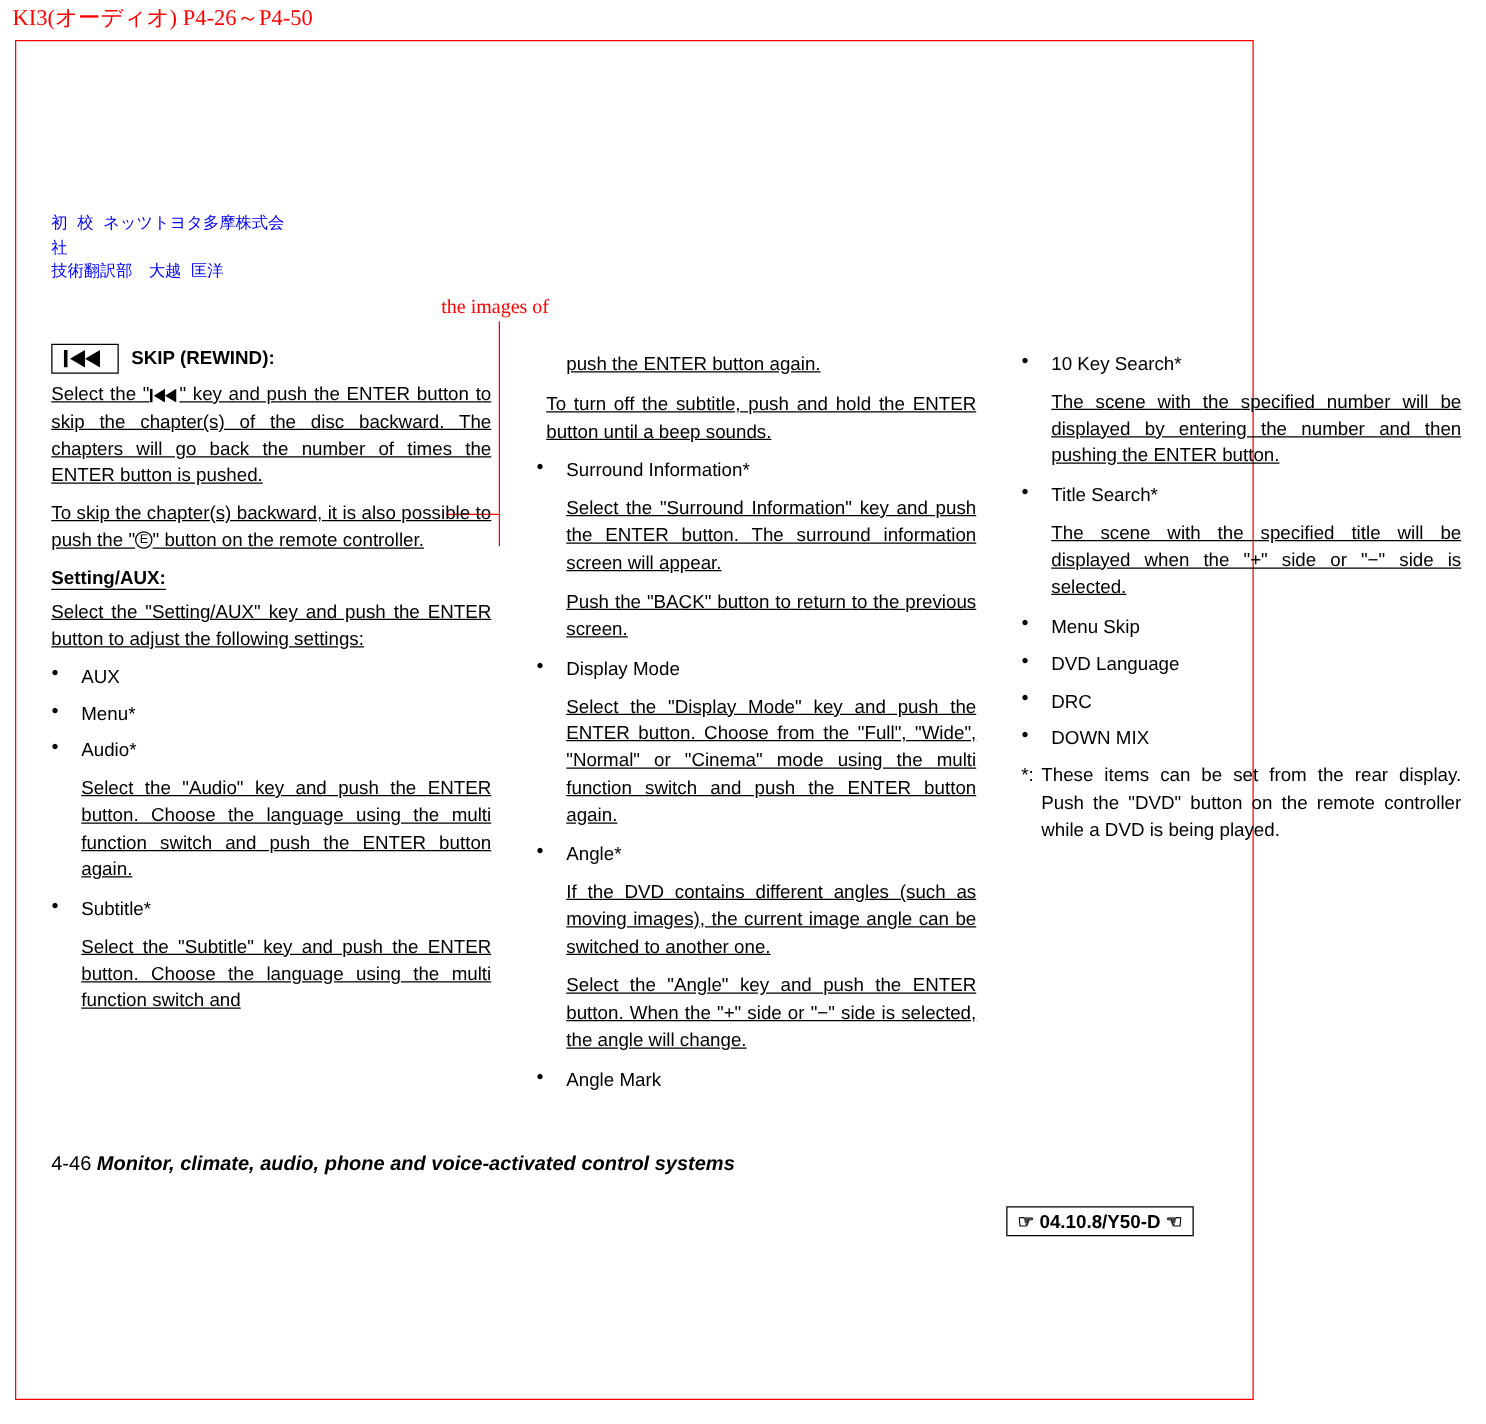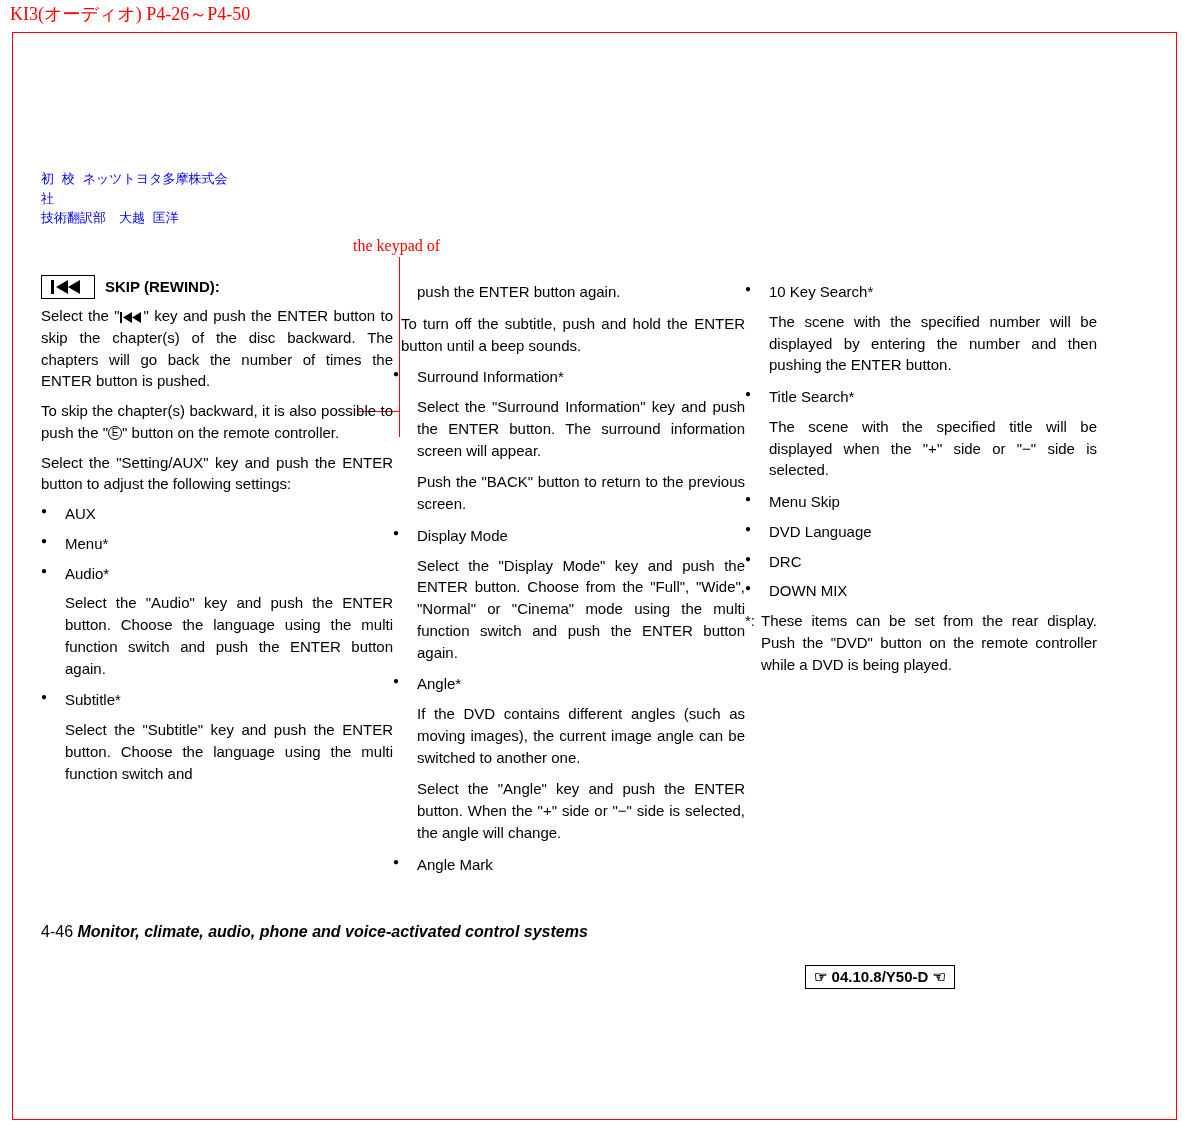--- a/index.html
+++ b/index.html
@@ -19,21 +19,21 @@
     left: 10px;
     color: #ff0000;
     font-size: 18px;
     font-family: Georgia, serif;
     text-align: right;
   }
   .page-frame {
     position: absolute;
     top: 32px;
     left: 12px;
-    width: 1165px;
+    width: 991px;
     height: 1088px;
     border: 1px solid #ff0000;
   }
   .signature-block {
     position: absolute;
     top: 136px;
     left: 28px;
     color: #0000ff;
     font-size: 13px;
     line-height: 1.5;
@@ -70,20 +70,21 @@
     width: 42px;
     height: 1px;
     background: #ff0000;
   }
   .columns {
     position: absolute;
     top: 242px;
     left: 28px;
     width: 1128px;
     display: flex;
+    gap: 36px;
   }
   .col {
     width: 352px;
     line-height: 1.45;
   }
   .skip-row {
     display: flex;
     align-items: center;
     gap: 10px;
     margin-bottom: 6px;
@@ -91,21 +92,21 @@
   .skip-box {
     border: 1.5px solid #000;
     width: 54px;
     height: 24px;
     display: flex;
     align-items: center;
     justify-content: center;
   }
   .skip-svg { display: block; }
   .bold { font-weight: bold; }
-  p { margin: 0 0 8px 0; text-align: justify; }
+  p { margin: 0 0 8px 0; text-align: justify; text-decoration: underline; }
   .underline {
     font-weight: bold;
     text-decoration: underline;
     text-decoration-thickness: 1px;
     text-underline-offset: 4px;
     margin-bottom: 6px;
   }
   ul.bullets {
     list-style: none;
     padding: 0;
@@ -175,21 +176,21 @@
 </head>
 <body>
 
 <div class="header-note">KI3(オーディオ) P4-26～P4-50</div>
 
 <div class="page-frame">
 
   <div class="signature-block" style="white-space: pre-line;">初 校 ネッツトヨタ多摩株式会社­
 技術翻訳部　大越 匡洋</div>
 
-  <div class="inline-annotation">the keypad of</div>
+  <div class="inline-annotation">the images of</div>
   <div class="annotation-line-v1"></div>
   <div class="annotation-line-v2"></div>
   <div class="annotation-line-h"></div>
 
   <div class="columns">
 
     <div class="col">
       <div class="skip-row">
         <span class="skip-box">
           <svg class="skip-svg" width="34" height="14" viewBox="0 0 34 14">
@@ -206,20 +207,21 @@
             <rect x="0" y="0" width="2" height="11" fill="#000"></rect>
             <polygon points="3,5.5 12,0 12,11" fill="#000"></polygon>
             <polygon points="12,5.5 21,0 21,11" fill="#000"></polygon>
           </svg><span>" key and push the ENTER button to skip the chapter(s) of the disc backward. The chapters will go back the number of times the ENTER button is pushed.</span>
       </p>
 
       <p>
         <span>To skip the chapter(s) backward, it is also possible to push the "</span><span class="circled-e">E</span><span>" button on the remote controller.</span>
       </p>
 
+      <div class="underline">Setting/AUX:</div>
 
       <p>Select the "Setting/AUX" key and push the ENTER button to adjust the following settings:</p>
 
       <ul class="bullets">
         <li><span>AUX</span></li>
         <li><span>Menu*</span></li>
         <li><span>Audio*</span></li>
       </ul>
       <p class="sub-p">Select the "Audio" key and push the ENTER button. Choose the language using the multi function switch and push the ENTER button again.</p>
       <ul class="bullets">

